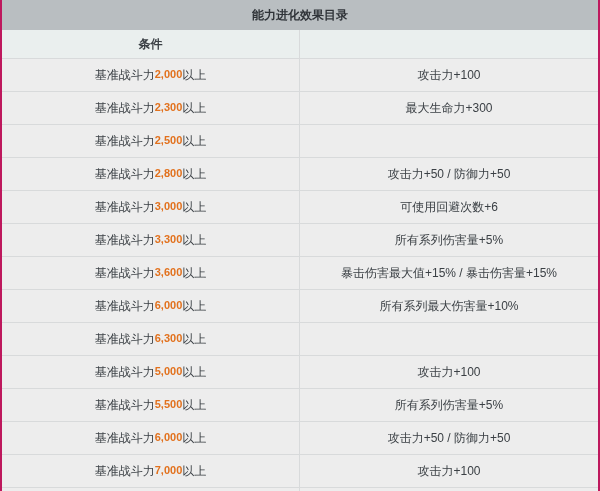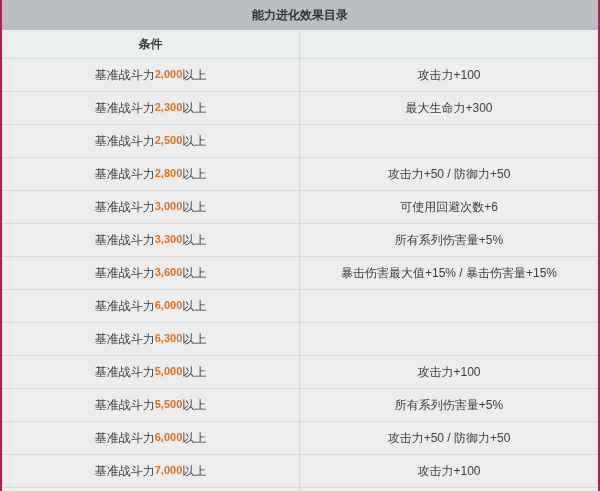--- a/index.html
+++ b/index.html
@@ -155,20 +155,21 @@
     </div>
     <div class="cell col-eff">暴击伤害最大值+15% / 暴击伤害量+15%</div>
   </div>
 
   <div class="row data-row">
     <div class="cell col-cond">
       <span class="cond-prefix">基准战斗力</span>
           <span class="cond-value">6,000</span>
           <span class="cond-suffix">以上</span>
     </div>
+    <div class="cell col-eff">所有系列最大伤害量+10%</div>
   </div>
 
   <div class="row data-row">
     <div class="cell col-cond">
       <span class="cond-prefix">基准战斗力</span>
           <span class="cond-value">6,300</span>
           <span class="cond-suffix">以上</span>
     </div>
   </div>
 

